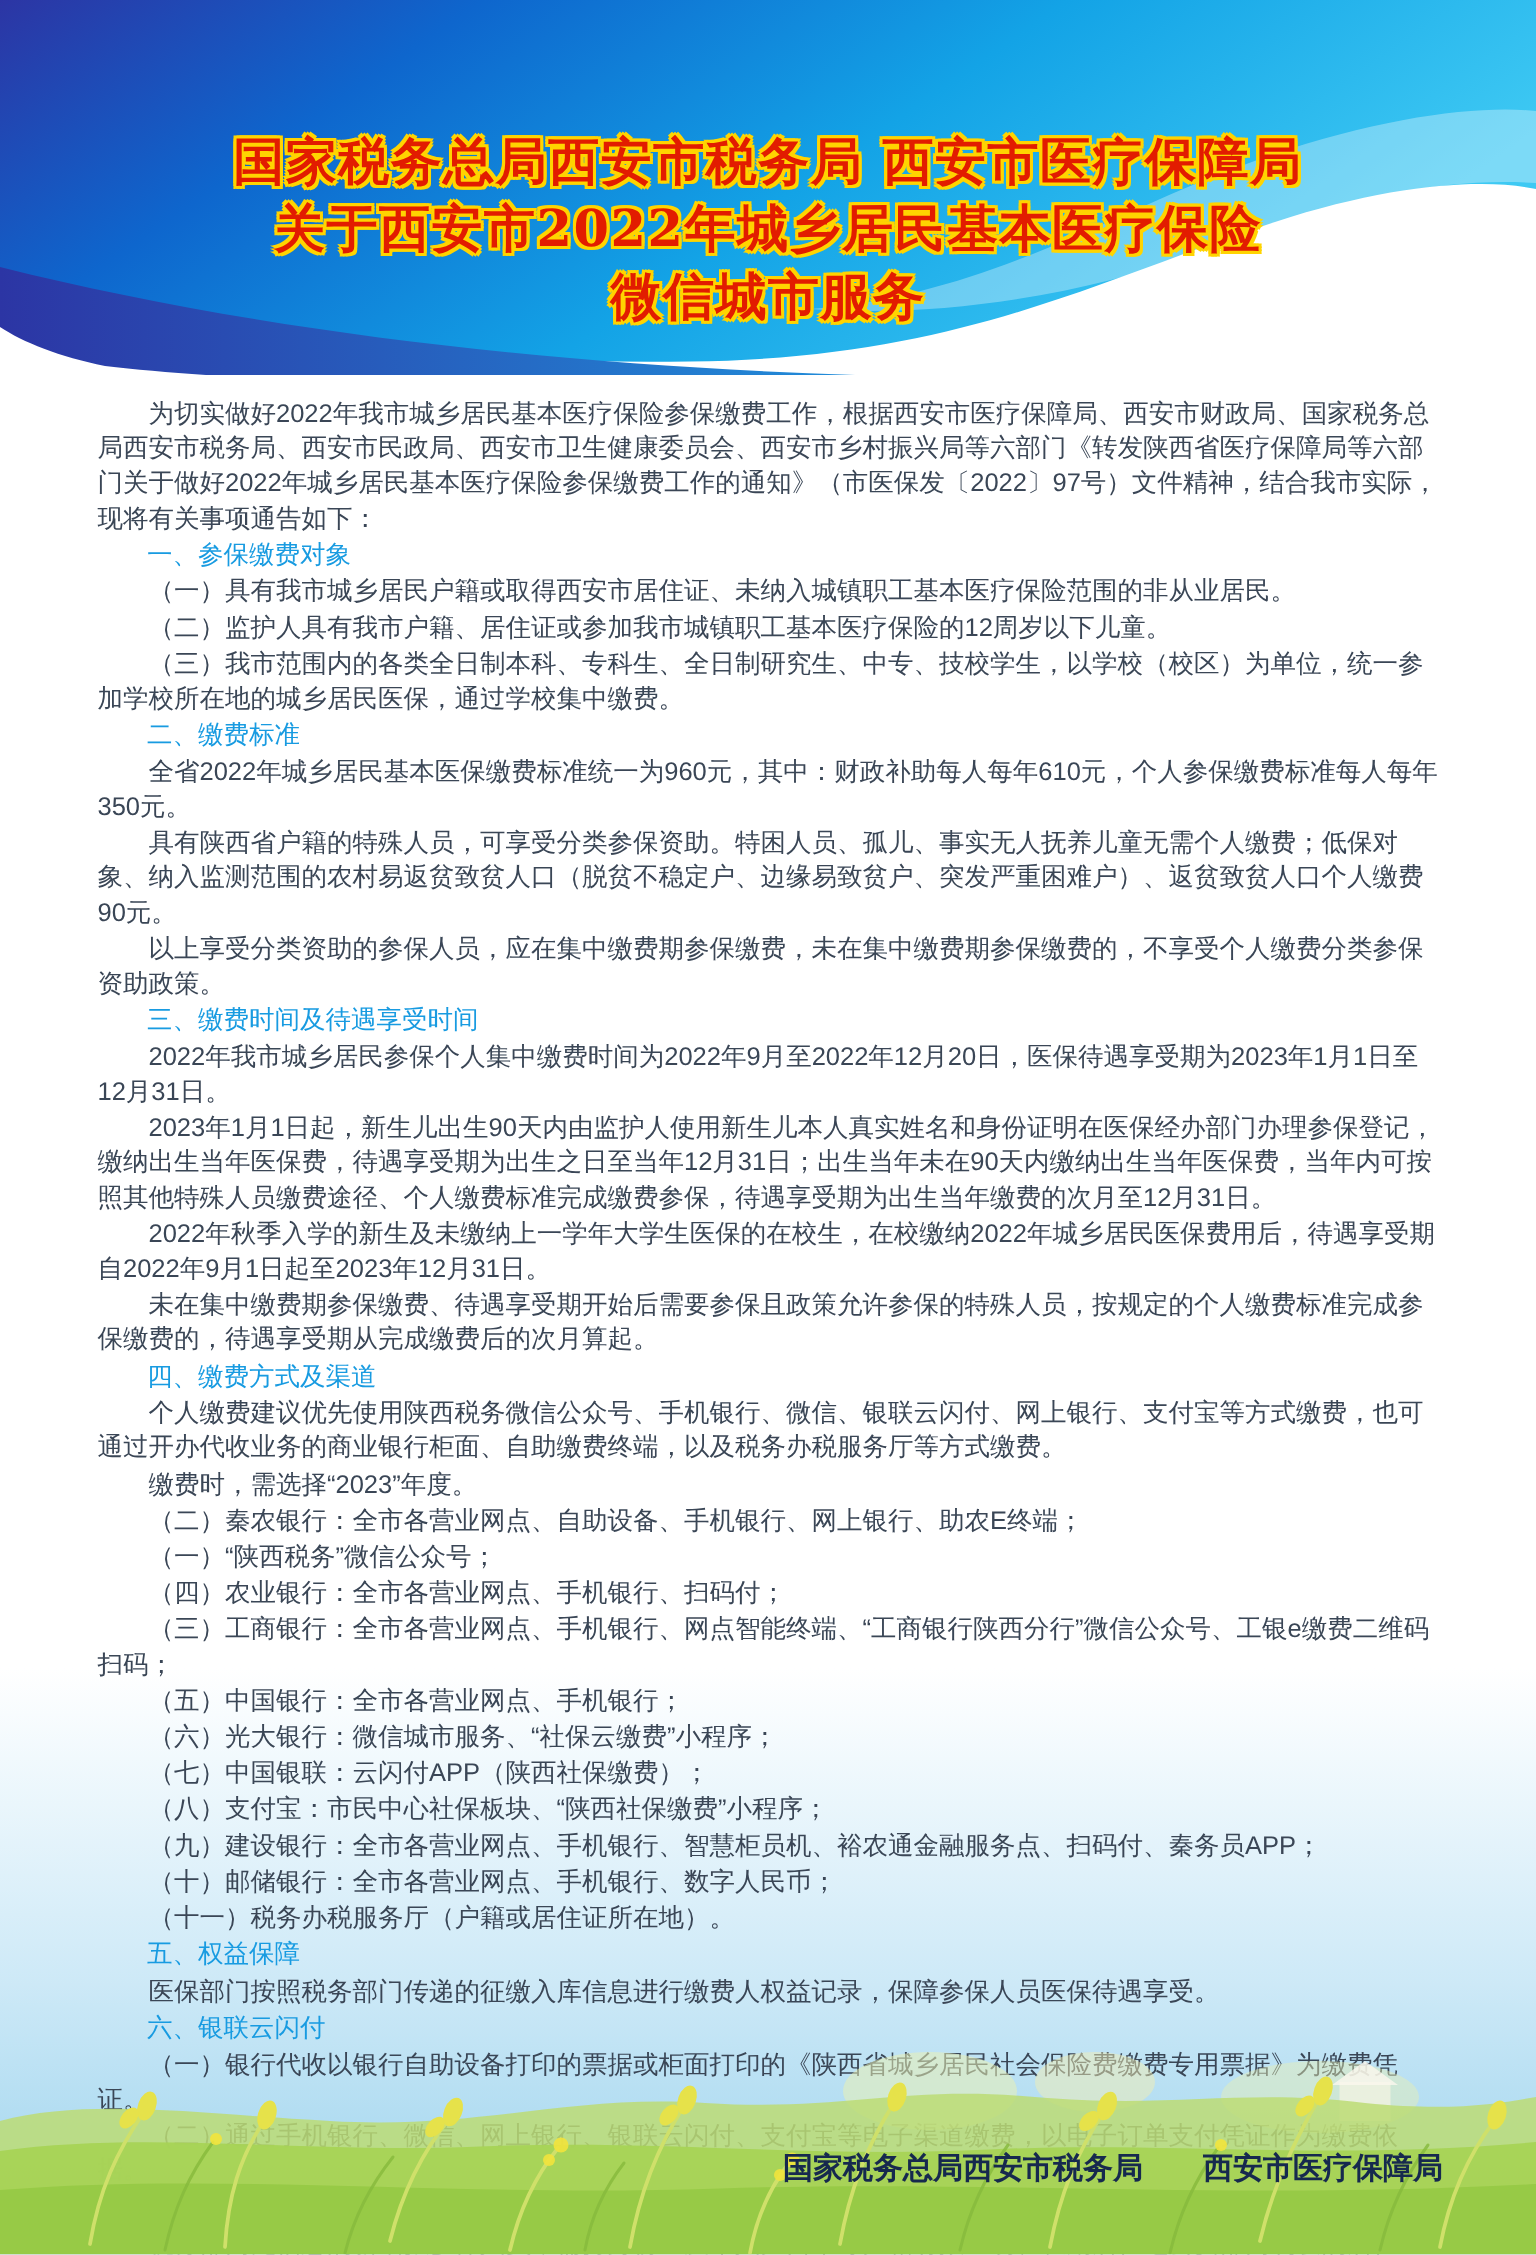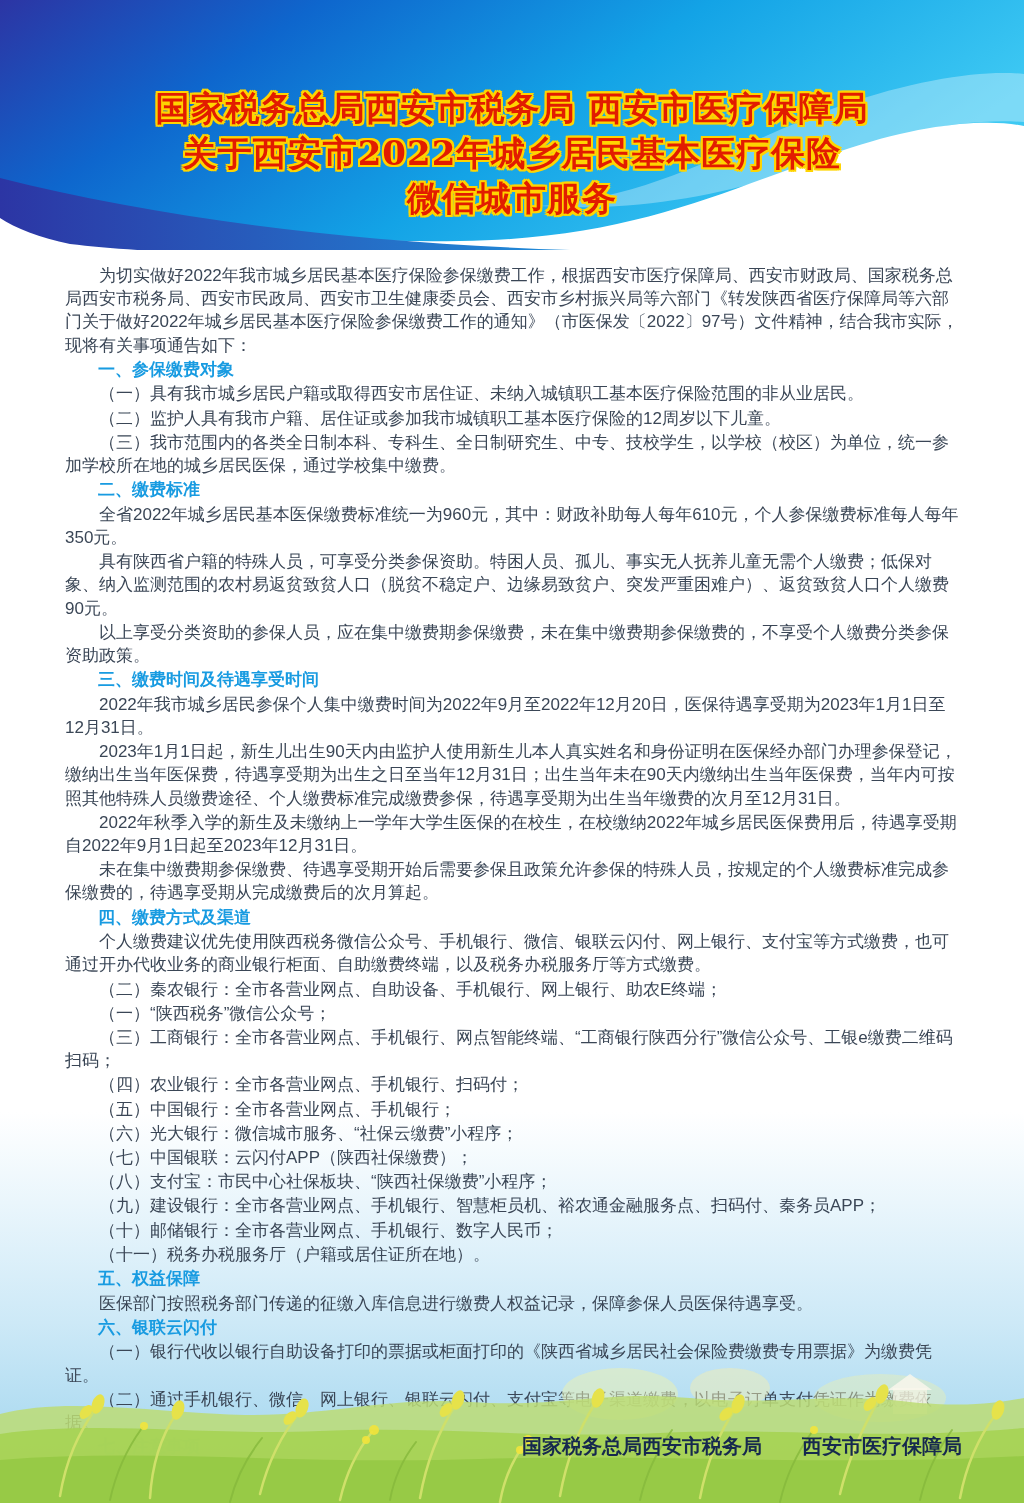--- a/index.html
+++ b/index.html
@@ -39,21 +39,21 @@
     position:relative;
     padding:13px 64px 0 64px;
     color:#3a4656;
     font-size:17px;
     line-height:23.2px;
     z-index:2;
   }
   .para{ text-indent:2em; margin:1px; }
   .sec-heading{
     text-indent:2em; margin:0;
-    color:#189be1; font-weight:bold;
+    color:#189be1; font-weight:normal;
     line-height:23.6px;
   }
   
   .signature{
     position:absolute; right:62px; top:1379px;
     text-align:right; z-index:6;
     color:#16294e; font-weight:bold;
     font-size:20px; line-height:27px;
     white-space:pre;
   }
@@ -106,24 +106,25 @@
         <div class="para">全省2022年城乡居民基本医保缴费标准统一为960元，其中：财政补助每人每年610元，个人参保缴费标准每人每年350元。</div>
         <div class="para">具有陕西省户籍的特殊人员，可享受分类参保资助。特困人员、孤儿、事实无人抚养儿童无需个人缴费；低保对象、纳入监测范围的农村易返贫致贫人口（脱贫不稳定户、边缘易致贫户、突发严重困难户）、返贫致贫人口个人缴费90元。</div>
         <div class="para">以上享受分类资助的参保人员，应在集中缴费期参保缴费，未在集中缴费期参保缴费的，不享受个人缴费分类参保资助政策。</div>
         <div class="sec-heading">三、缴费时间及待遇享受时间</div>
         <div class="para">2022年我市城乡居民参保个人集中缴费时间为2022年9月至2022年12月20日，医保待遇享受期为2023年1月1日至12月31日。</div>
         <div class="para">2023年1月1日起，新生儿出生90天内由监护人使用新生儿本人真实姓名和身份证明在医保经办部门办理参保登记，缴纳出生当年医保费，待遇享受期为出生之日至当年12月31日；出生当年未在90天内缴纳出生当年医保费，当年内可按照其他特殊人员缴费途径、个人缴费标准完成缴费参保，待遇享受期为出生当年缴费的次月至12月31日。</div>
         <div class="para">2022年秋季入学的新生及未缴纳上一学年大学生医保的在校生，在校缴纳2022年城乡居民医保费用后，待遇享受期自2022年9月1日起至2023年12月31日。</div>
         <div class="para">未在集中缴费期参保缴费、待遇享受期开始后需要参保且政策允许参保的特殊人员，按规定的个人缴费标准完成参保缴费的，待遇享受期从完成缴费后的次月算起。</div>
         <div class="sec-heading">四、缴费方式及渠道</div>
         <div class="para">个人缴费建议优先使用陕西税务微信公众号、手机银行、微信、银联云闪付、网上银行、支付宝等方式缴费，也可通过开办代收业务的商业银行柜面、自助缴费终端，以及税务办税服务厅等方式缴费。</div>
+        <div class="para">缴费时，需选择“2023”年度。</div>
         <div class="para">（二）秦农银行：全市各营业网点、自助设备、手机银行、网上银行、助农E终端；</div>
         <div class="para">（一）“陕西税务”微信公众号；</div>
+        <div class="para">（四）农业银行：全市各营业网点、手机银行、扫码付；</div>
         <div class="para">（三）工商银行：全市各营业网点、手机银行、网点智能终端、“工商银行陕西分行”微信公众号、工银e缴费二维码扫码；</div>
-        <div class="para">（四）农业银行：全市各营业网点、手机银行、扫码付；</div>
         <div class="para">（五）中国银行：全市各营业网点、手机银行；</div>
         <div class="para">（六）光大银行：微信城市服务、“社保云缴费”小程序；</div>
         <div class="para">（七）中国银联：云闪付APP（陕西社保缴费）；</div>
         <div class="para">（八）支付宝：市民中心社保板块、“陕西社保缴费”小程序；</div>
         <div class="para">（九）建设银行：全市各营业网点、手机银行、智慧柜员机、裕农通金融服务点、扫码付、秦务员APP；</div>
         <div class="para">（十）邮储银行：全市各营业网点、手机银行、数字人民币；</div>
         <div class="para">（十一）税务办税服务厅（户籍或居住证所在地）。</div>
         <div class="sec-heading">五、权益保障</div>
         <div class="para">医保部门按照税务部门传递的征缴入库信息进行缴费人权益记录，保障参保人员医保待遇享受。</div>
         <div class="sec-heading">六、银联云闪付</div>

